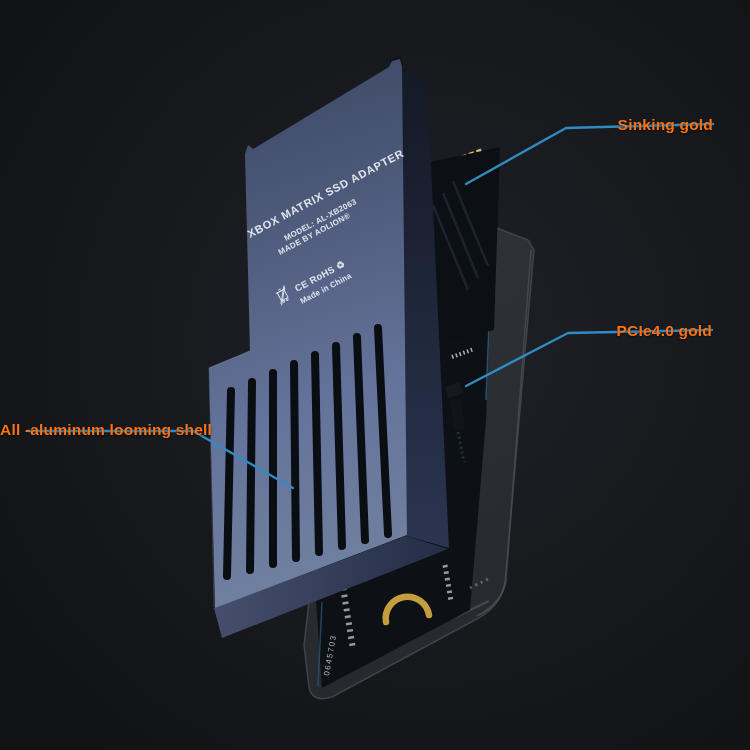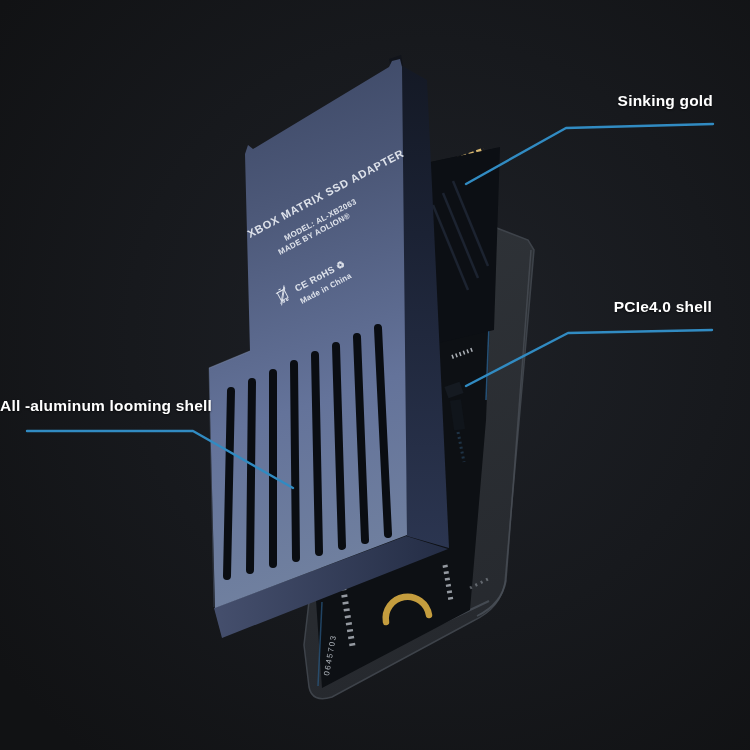--- a/index.html
+++ b/index.html
@@ -4,25 +4,26 @@
 <style>
   html,body{margin:0;padding:0;background:#000;}
   #stage{
     position:relative;width:750px;height:750px;overflow:hidden;
     font-family:"Liberation Sans",sans-serif;
     background:#17191d;
   }
   #scene{position:absolute;left:0;top:0;}
   .callout-label{
     position:absolute;
-    color:#ffffff;
+    color:#f97316;
     font:700 15.5px/1.2 "Liberation Sans",sans-serif;
     letter-spacing:.2px;
     text-shadow:0 1px 2px rgba(0,0,0,.6);
     white-space:nowrap;
+    margin-top:24px;
   }
   #lbl-sinking{right:37px;top:92px;text-align:right;}
   #lbl-pcie{right:38px;top:298px;text-align:right;}
   #lbl-shell{left:0;top:397px;}
 </style>
 </head>
 <body>
 
 <div id="stage">
 
@@ -123,16 +124,16 @@
         <line x1="-2" y1="5" x2="9.5" y2="-10"></line>
       </g>
     </g>
 
     <polyline points="713,124 566,128 466,184" fill="none" stroke="#318bc2" stroke-width="2.4" stroke-linecap="round" stroke-linejoin="round"></polyline>
     <polyline points="712,330 568,333 466,386" fill="none" stroke="#318bc2" stroke-width="2.4" stroke-linecap="round" stroke-linejoin="round"></polyline>
     <polyline points="27,431 193,431 293,488" fill="none" stroke="#318bc2" stroke-width="2.4" stroke-linecap="round" stroke-linejoin="round"></polyline>
   </svg>
 
   <div id="lbl-sinking" class="callout-label">Sinking gold</div>
-  <div id="lbl-pcie" class="callout-label">PCIe4.0 shell</div>
+  <div id="lbl-pcie" class="callout-label">PCIe4.0 gold</div>
   <div id="lbl-shell" class="callout-label">All -aluminum looming shell</div>
 
 </div>
 
 </body></html>

